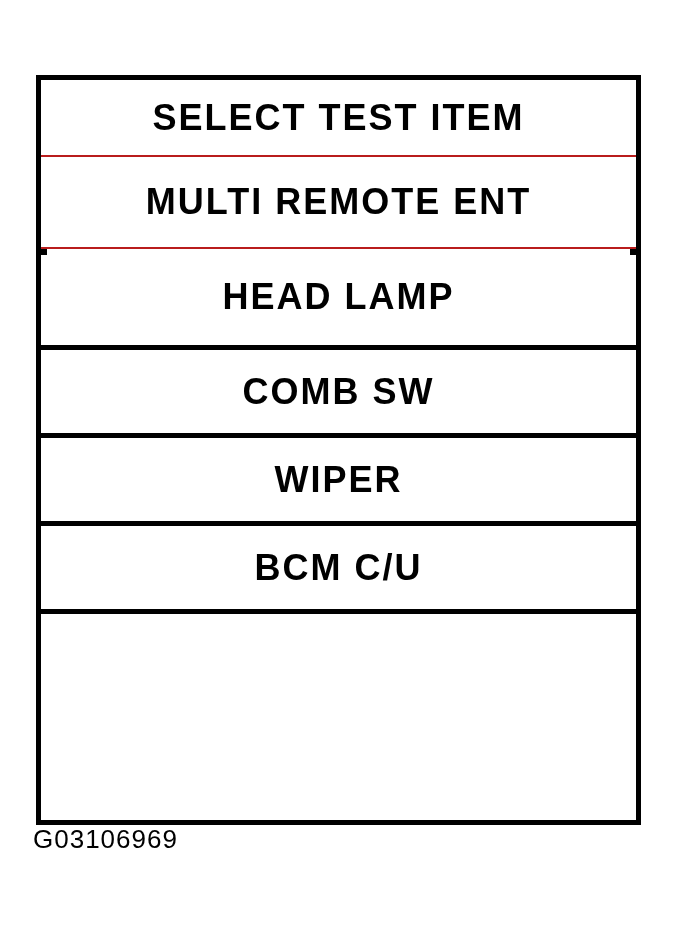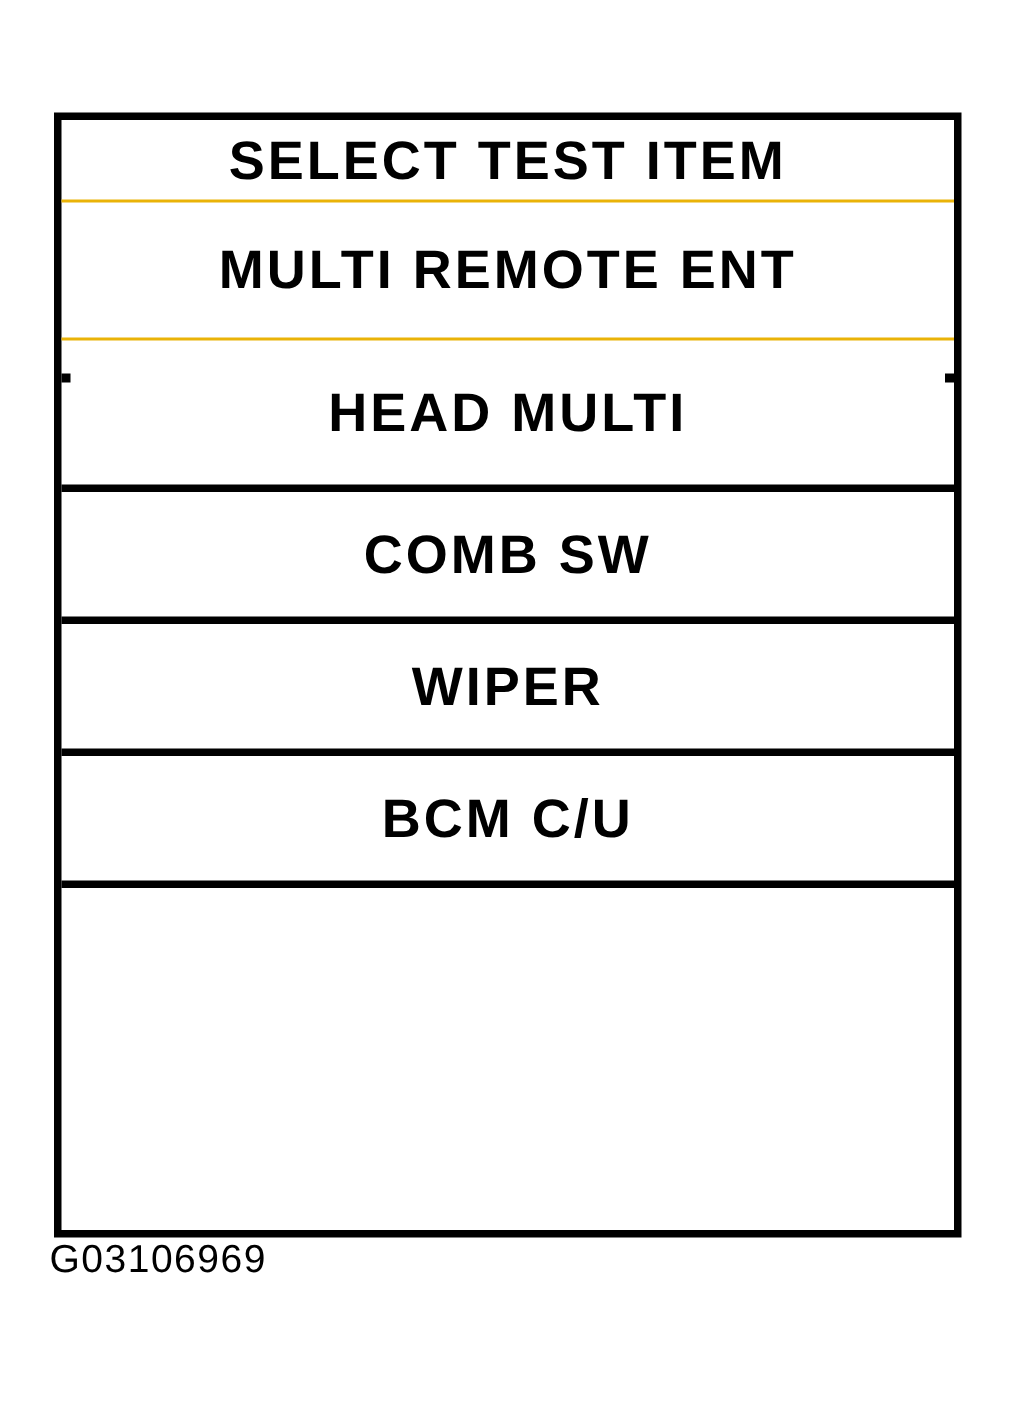--- a/index.html
+++ b/index.html
@@ -30,22 +30,22 @@
     box-sizing: border-box;
     display: flex;
     align-items: center;
     justify-content: center;
     font-weight: bold;
     font-size: 36px;
     letter-spacing: 2px;
     color: #000000;
     white-space: pre;
   }
-  .row.header { height: 53px; }
-  .sep-thin  { border-top: 2px solid #eab308; }
+  .row.header { height: 75px; }
+  .sep-thin  { border-top: 2px solid #b91c1c; }
   .sep-thick { border-top: 5px solid #000000; }
   .h92 { height: 92px; }
   .h98 { height: 98px; }
   .h96 { height: 88px; }
   .h91 { height: 91px; }
   .notch {
     position: absolute;
     width: 6px;
     height: 6px;
     background: #000000;
@@ -66,21 +66,21 @@
 <body>
 
 <div>
 
   <div class="menu-box">
 
     <div class="row header">SELECT TEST ITEM</div>
 
     <div class="row sep-thin h92">MULTI REMOTE ENT</div>
 
-    <div class="row sep-thin h98">HEAD MULTI</div>
+    <div class="row sep-thin h98">HEAD LAMP</div>
 
     <div class="row sep-thick h96">COMB SW</div>
 
     <div class="row sep-thick h96">WIPER</div>
 
     <div class="row sep-thick h96">BCM C/U</div>
 
 
     <div class="row sep-thick h91"></div>
 

